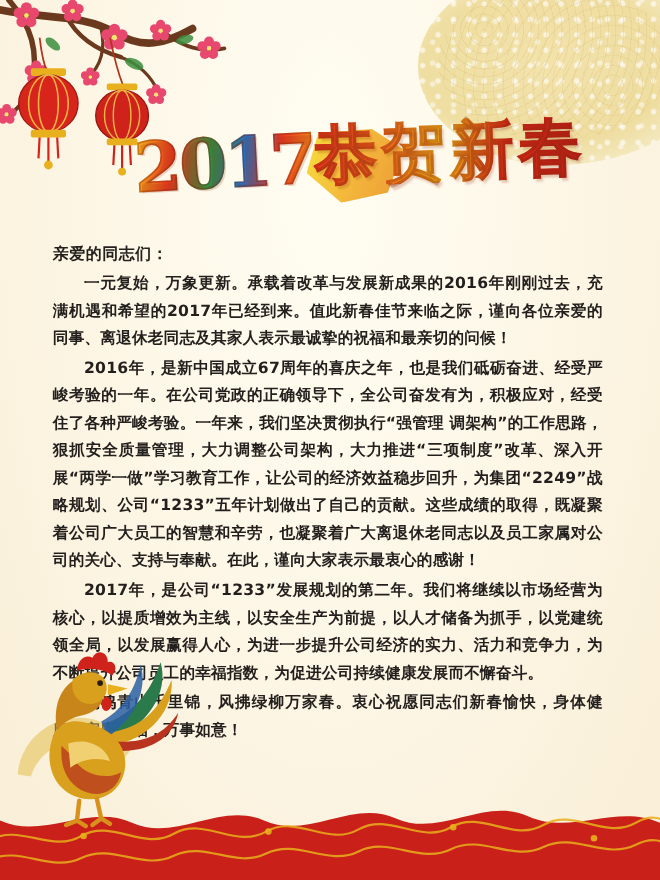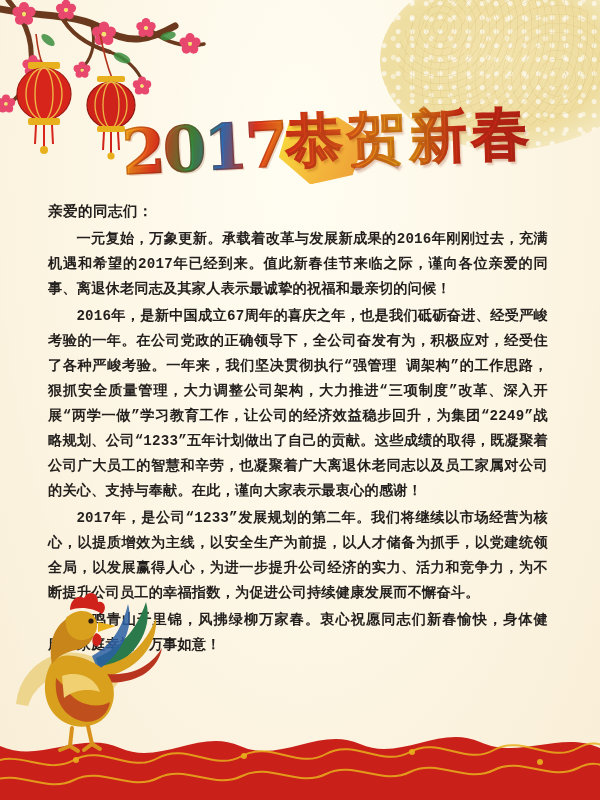--- a/index.html
+++ b/index.html
@@ -92,24 +92,23 @@
     width: 90px; height: 66px;
     background: linear-gradient(120deg, #f6d11c 10%, #f2a81b 55%, #e78a14 100%);
     clip-path: polygon(18% 0%, 72% 6%, 100% 40%, 78% 96%, 30% 100%, 0% 52%);
     opacity: .85;
     transform: rotate(-9deg);
   }
 
   
   .letter {
     position: absolute;
-    top: 202px; left: 0; right: 0;
+    top: 221px; left: 0; right: 0;
     padding: 0 52px 0 48px;
     color: #231f1d;
-    font-family: Liberation Mono, monospace;
   }
   .salutation {
     font-size: 14.5px;
     font-weight: bold;
     margin: 0 0 6px 0;
     letter-spacing: .5px;
   }
   .para {
     font-size: 14.2px;
     line-height: 25px;

